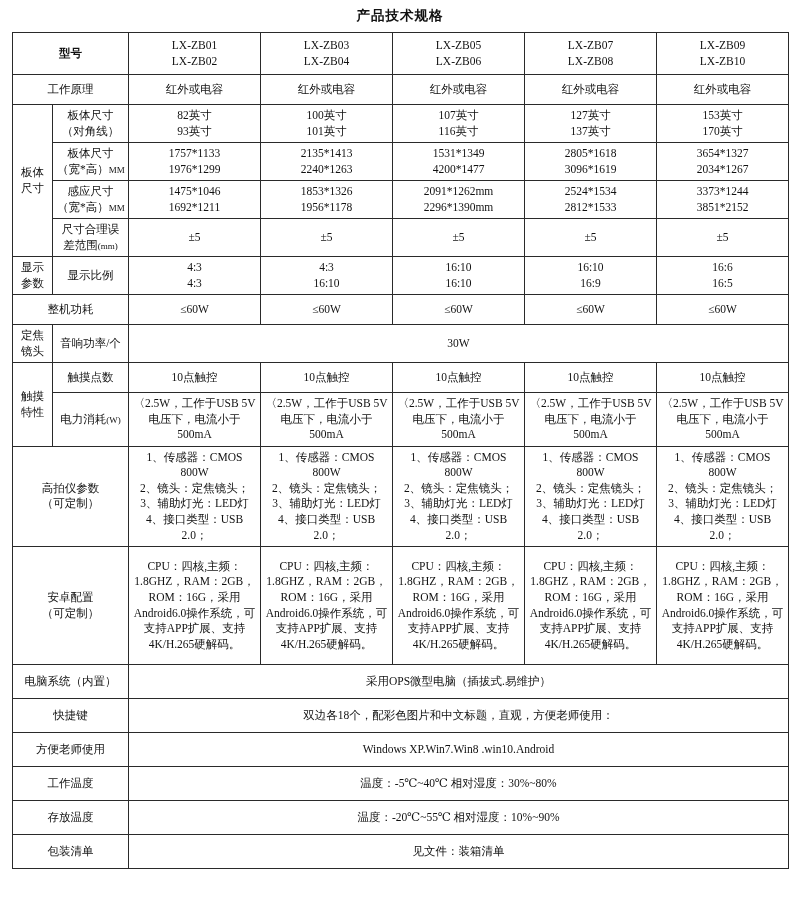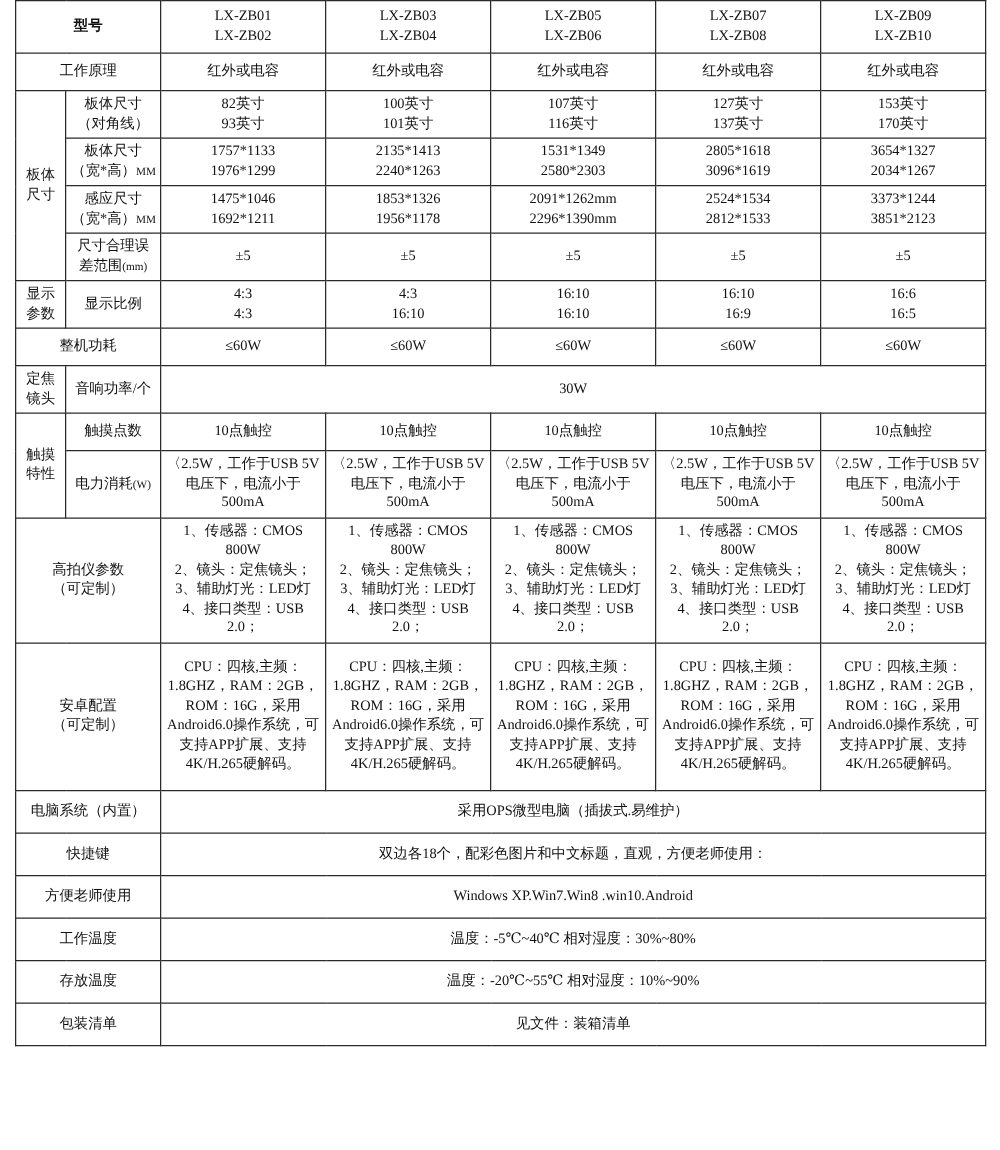--- a/index.html
+++ b/index.html
@@ -117,20 +117,21 @@
   .h-cam   { height: 98px; }
   .h-and   { height: 118px; }
   .h-bot   { height: 34px; }
   .h-power { height: 48px; }
 </style>
 </head>
 <body>
 
 <div class="page">
 
+  <div class="doc-title">产品技术规格</div>
 
   <div class="table-wrap">
     <table class="spec">
       <colgroup>
         <col class="cw-l1">
           <col class="cw-l2">
         <col class="cw-d">
           <col class="cw-d">
           <col class="cw-d">
           <col class="cw-d">
@@ -209,21 +210,21 @@
           <td class="two-line">
             <span class="nowrapline">1757*1133</span>
             <span class="nowrapline">1976*1299</span>
           </td>
           <td class="two-line">
             <span class="nowrapline">2135*1413</span>
             <span class="nowrapline">2240*1263</span>
           </td>
           <td class="two-line">
             <span class="nowrapline">1531*1349</span>
-            <span class="nowrapline">2580*2303</span>
+            <span class="nowrapline">4200*1477</span>
           </td>
           <td class="two-line">
             <span class="nowrapline">2805*1618</span>
             <span class="nowrapline">3096*1619</span>
           </td>
           <td class="two-line">
             <span class="nowrapline">3654*1327</span>
             <span class="nowrapline">2034*1267</span>
           </td>
         </tr>
@@ -244,21 +245,21 @@
           <td class="two-line">
             <span class="nowrapline">2091*1262mm</span>
             <span class="nowrapline">2296*1390mm</span>
           </td>
           <td class="two-line">
             <span class="nowrapline">2524*1534</span>
             <span class="nowrapline">2812*1533</span>
           </td>
           <td class="two-line">
             <span class="nowrapline">3373*1244</span>
-            <span class="nowrapline">3851*2123</span>
+            <span class="nowrapline">3851*2152</span>
           </td>
         </tr>
 
         <tr class="h-two">
           <td>
             <span class="nowrapline">尺寸合理误</span>
             <span class="nowrapline"><span>差范围</span><span class="sm">(mm)</span></span>
           </td>
           <td>±5</td>
           <td>±5</td>

